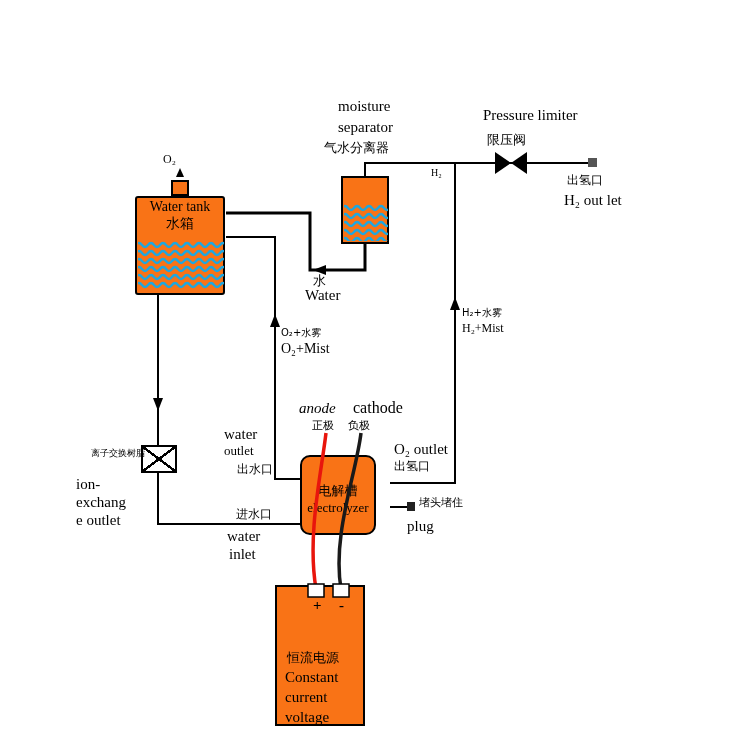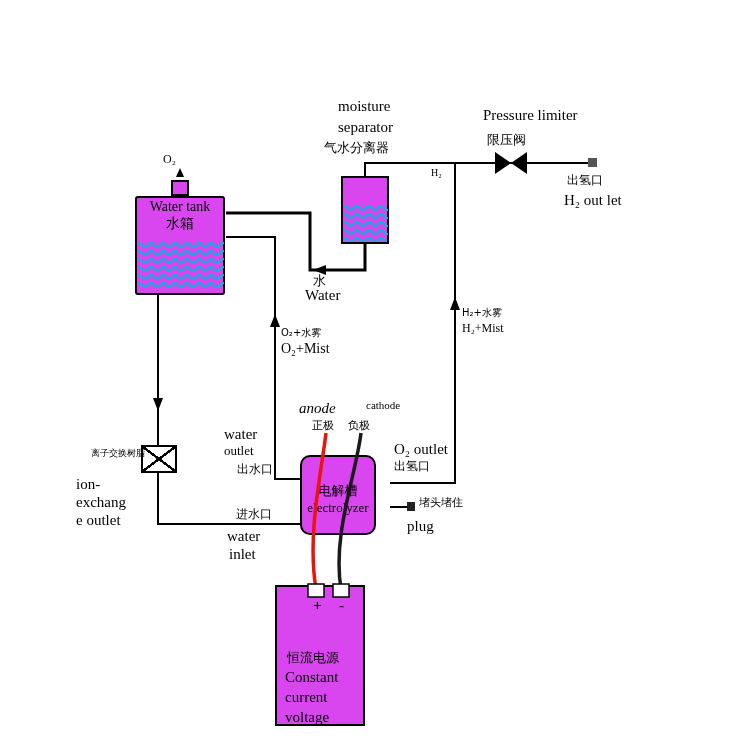--- a/index.html
+++ b/index.html
@@ -1,18 +1,18 @@
 <!DOCTYPE html>
 <html><head>
 <meta charset="utf-8">
 <style>
   html,body{margin:0;padding:0;background:#fff;}
   #canvas{position:relative;width:750px;height:750px;background:#fff;overflow:hidden;
           font-family:"Liberation Serif",serif;color:#000;}
-  .box{position:absolute;border:2px solid #000;background:#d946ef;box-sizing:border-box;z-index:2;}
+  .box{position:absolute;border:2px solid #000;background:#f97316;box-sizing:border-box;z-index:2;}
   .lbl{position:absolute;white-space:nowrap;z-index:6;line-height:1.15;}
   .serif{font-family:"Liberation Serif",serif;}
   .sans{font-family:"DejaVu Sans",sans-serif;}
   #pipes{position:absolute;left:0;top:0;z-index:5;pointer-events:none;}
   #title{position:absolute;left:62px;top:6px;font-family:"DejaVu Serif",serif;
          font-weight:bold;font-size:19px;letter-spacing:.5px;z-index:6;}
   .waves{position:absolute;left:1px;bottom:1px;display:block;}
   .ctr{text-align:center;width:100%;}
 </style>
 </head>
@@ -56,21 +56,21 @@
 
   <div class="lbl sans" style="left:462px;top:307px;font-size:10px;">H₂+水雾</div>
   <div class="lbl serif" style="left:462px;top:322px;font-size:12px;">H₂+Mist</div>
 
   <div class="box" style="left:300px;top:455px;width:76px;height:80px;border-radius:10px;">
     <div class="ctr sans" style="font-size:13px;margin-top:25px;">电解槽</div>
     <div class="ctr serif" style="font-size:13px;">electrolyzer</div>
   </div>
 
   <div class="lbl serif" style="left:299px;top:400px;font-size:15px;font-style:italic;">anode</div>
-  <div class="lbl serif" style="left:353px;top:399px;font-size:11px;margin-left:13px;">cathode</div>
+  <div class="lbl serif" style="left:353px;top:399px;font-size:16px;">cathode</div>
   <div class="lbl sans" style="left:312px;top:420px;font-size:11px;">正极</div>
   <div class="lbl sans" style="left:348px;top:420px;font-size:11px;">负极</div>
 
   <div class="lbl serif" style="left:224px;top:426px;font-size:15px;">water</div>
   <div class="lbl serif" style="left:224px;top:444px;font-size:13px;">outlet</div>
   <div class="lbl sans" style="left:237px;top:463px;font-size:12px;">出水口</div>
 
   <div class="lbl serif" style="left:394px;top:441px;font-size:15px;">O₂ outlet</div>
   <div class="lbl sans" style="left:394px;top:460px;font-size:12px;">出氢口</div>
 

